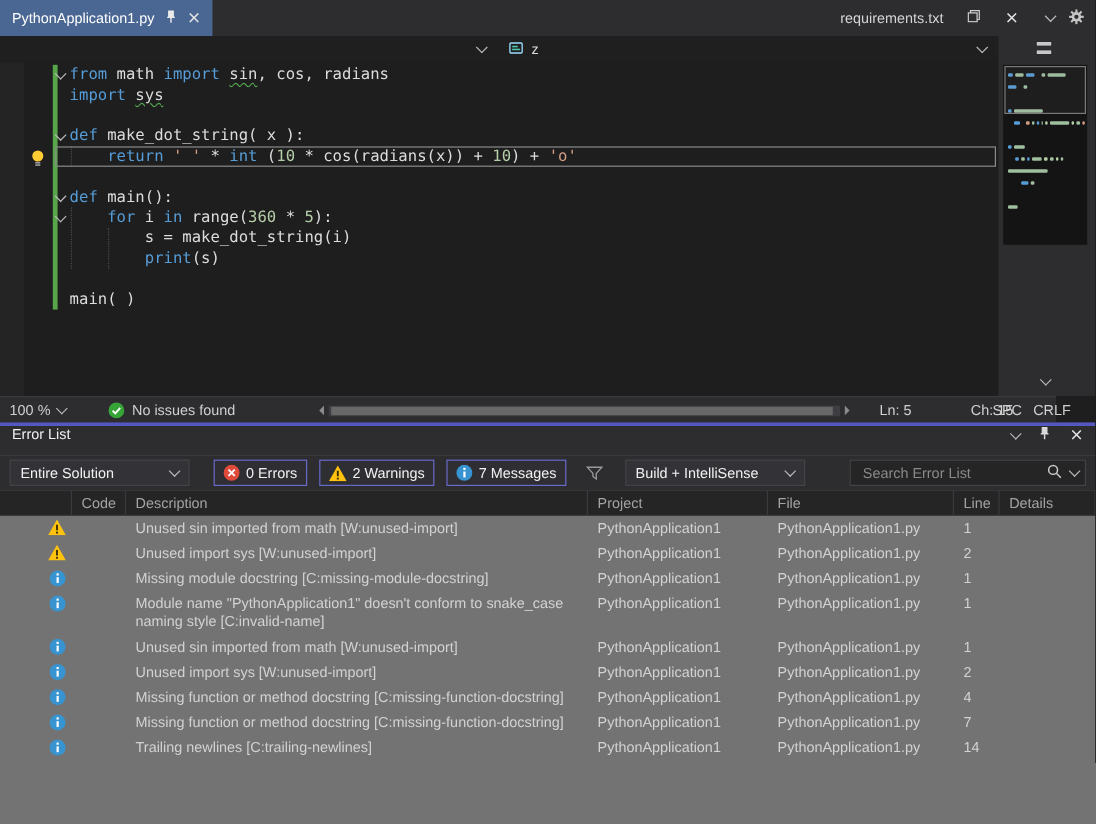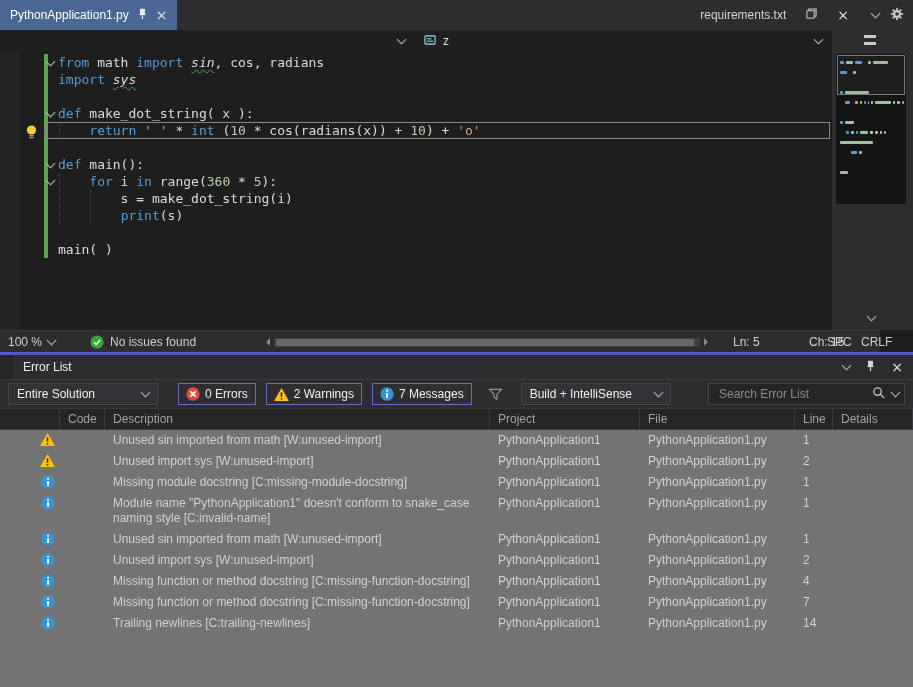--- a/index.html
+++ b/index.html
@@ -37,21 +37,21 @@
   .code-line{position:relative;height:17px;line-height:17px;padding-left:12px;white-space:pre;
              font-family:"DejaVu Sans Mono",monospace;font-size:13px;color:var(--c-code-text,#dcdcdc);}
   .code-line .fold{position:absolute;left:1px;top:4px;width:6px;height:6px;
              border-right:1.4px solid #bcbcbc;border-bottom:1.4px solid #bcbcbc;transform:rotate(45deg);}
   .current-line{outline:1px solid #8a8a8a;outline-offset:-1px;}
   .tk-kw{color:var(--c-keyword,#569cd6);}
   .tk-pl{color:var(--c-code-text,#dcdcdc);}
   .tk-str{color:var(--c-string,#d69d85);}
   .tk-num{color:var(--c-number,#b5cea8);}
   .tk-un{color:var(--c-code-text,#dcdcdc);text-decoration:underline;text-decoration-style:wavy;
-         text-decoration-color:#4fa34f;text-decoration-thickness:1px;text-underline-offset:2px;font-style:italic;}
+         text-decoration-color:#4fa34f;text-decoration-thickness:1px;text-underline-offset:2px;}
   .indent-guide{position:absolute;width:0;border-left:1px dotted #4a4a4a;}
   #guide1{left:59px;top:70px;height:17px;}
   #guide2{left:59px;top:121px;height:51px;}
   #guide3{left:90px;top:138px;height:34px;}
   .lightbulb{position:absolute;left:25px;top:72px;}
 
   
   .rightstrip{position:absolute;left:832px;top:30px;width:81px;height:300px;background:#2d2d30;}
   .split-grip{position:absolute;left:30px;top:4px;}
   .thumb{position:absolute;left:4px;top:24px;width:70px;height:150px;background:#141414;padding:3px 2px;box-sizing:border-box;}
@@ -70,21 +70,21 @@
   .hs-track{left:274px;top:7px !important;width:426px;height:9px !important;background:#3e3e42;}
   .hs-thumb{position:absolute;left:2px;top:1px;width:418px;height:7px;background:#686868;}
   .hs-right{left:704px;top:7px !important;height:0 !important;width:0;border:4px solid transparent;border-left-color:#8a8a8a;}
   .ss-ln{left:733px;} .ss-ch{left:809px;} .ss-spc{left:827px;} .ss-eol{left:861px;}
 
   
   .splitter{position:absolute;left:0;top:352px;width:913px;height:3px;background:var(--c-splitter,#5558c0);}
 
   
   .errorpanel{position:absolute;left:0;top:355px;width:913px;height:332px;background:#252526;display:flex;flex-direction:column;}
-  .ep-title{height:24px;display:flex;align-items:center;padding:0 10px;background:#2d2d30;color:#f1f1f1;font-size:12px;flex:0 0 auto;margin-left:13px;}
+  .ep-title{height:24px;display:flex;align-items:flex-start;padding:0 10px;background:#2d2d30;color:#f1f1f1;font-size:12px;flex:0 0 auto;}
   .ep-title-icons{margin-left:auto;display:flex;align-items:center;gap:15px;}
   .ep-toolbar{height:28px;display:flex;align-items:center;background:#2d2d30;padding:0 8px;gap:10px;
               border-top:1px solid #3a3a3e;flex:0 0 auto;}
   .combo{height:20px;display:flex;align-items:center;gap:8px;padding:0 8px;background:#333337;border:1px solid #434346;
          color:#f1f1f1;font-size:12px;box-sizing:content-box;}
   .combo.scope{width:132px;} .combo.source{width:132px;margin-left:8px;}
   .combo .chev{margin-left:auto;}
   .tbtn{height:20px;display:flex;align-items:center;gap:5px;padding:0 7px;background:#2f2f33;
         border:1px solid var(--c-accent,#6869c8);color:#f1f1f1;font-size:12px;}
   .tbtn.errors{margin-left:10px;}

